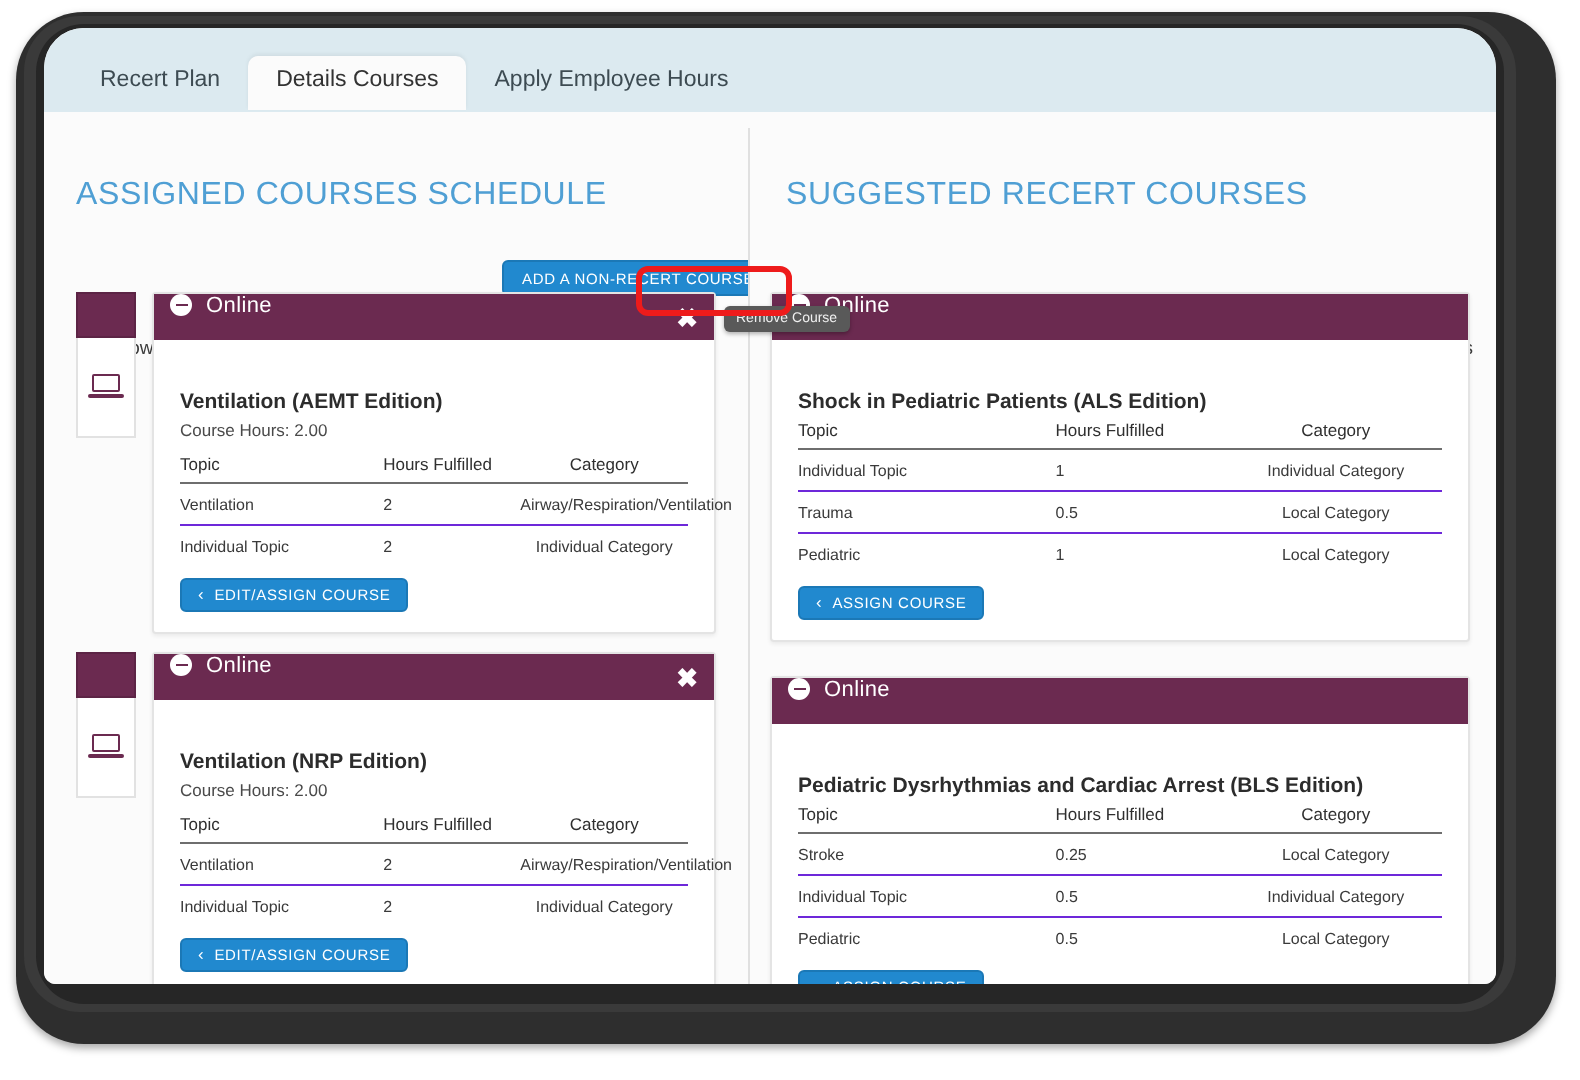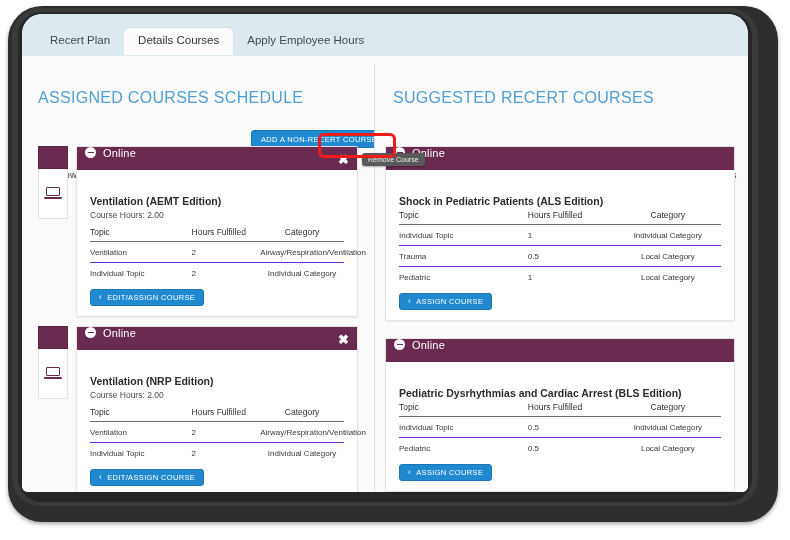--- a/index.html
+++ b/index.html
@@ -570,20 +570,25 @@
               <table class="topics">
                 <thead>
                     <tr>
                   <th class="col-topic">Topic</th>
                   <th class="col-hours">Hours Fulfilled</th>
                   <th class="col-category">Category</th>
                 </tr>
                   </thead>
                 <tbody>
                   <tr>
+                    <td class="col-topic">Stroke</td>
+                    <td class="col-hours">0.25</td>
+                    <td class="col-category">Local Category</td>
+                  </tr>
+                  <tr>
                     <td class="col-topic">Individual Topic</td>
                     <td class="col-hours">0.5</td>
                     <td class="col-category">Individual Category</td>
                   </tr>
                   <tr>
                     <td class="col-topic">Pediatric</td>
                     <td class="col-hours">0.5</td>
                     <td class="col-category">Local Category</td>
                   </tr>
                 </tbody>

